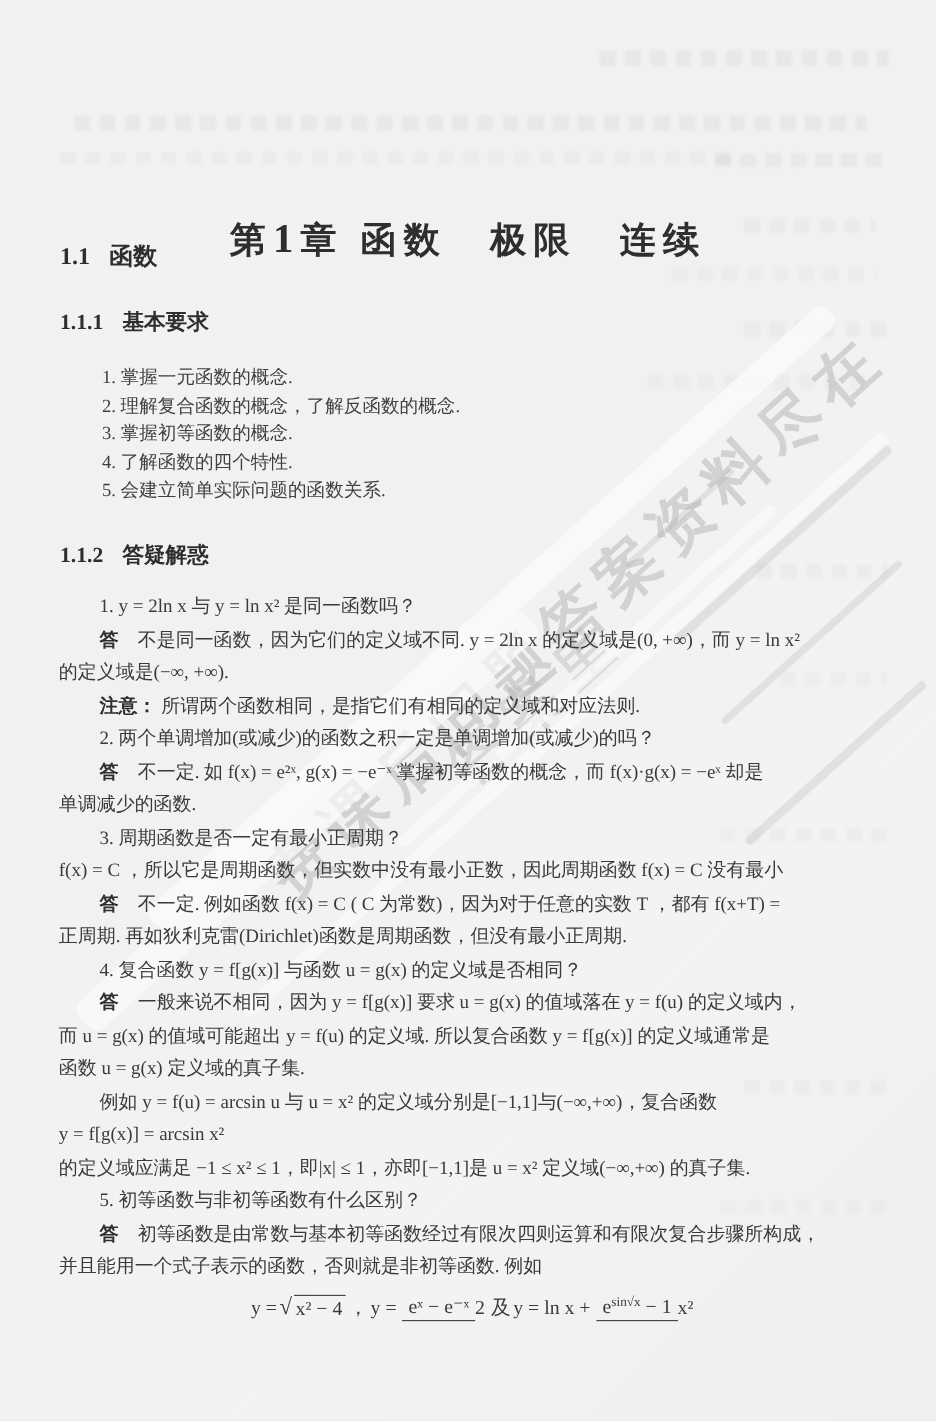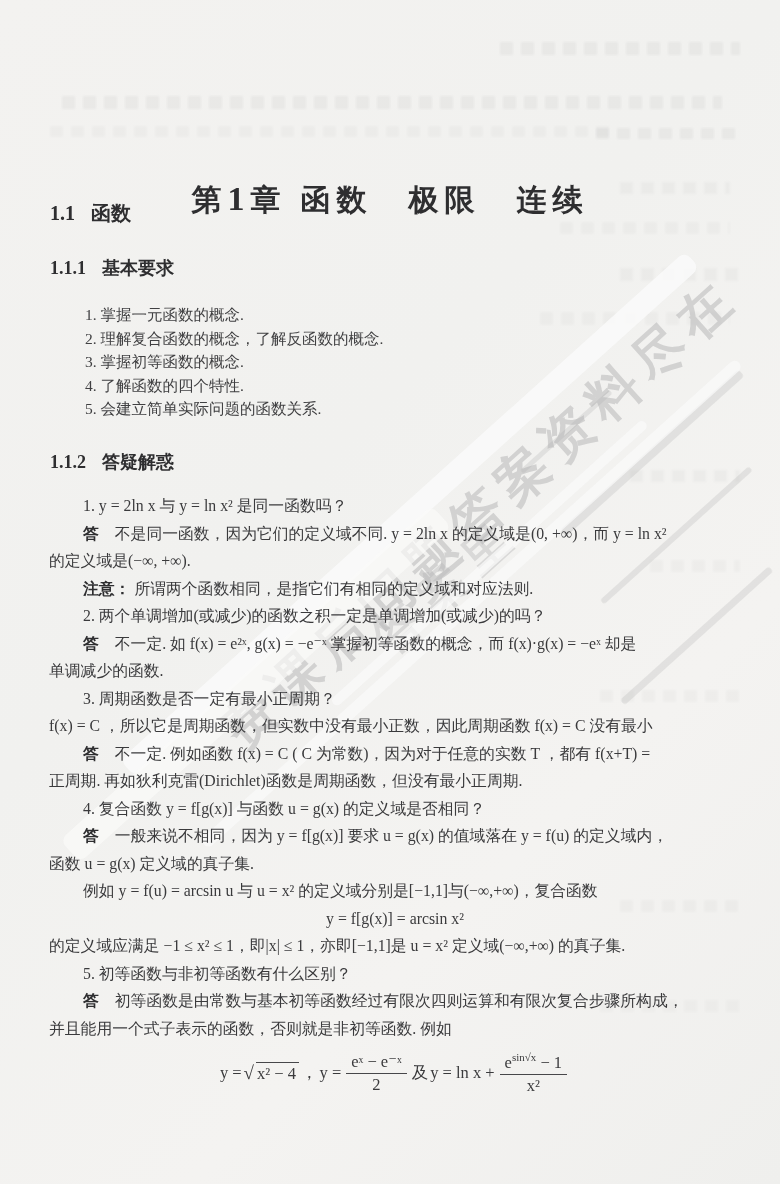--- a/index.html
+++ b/index.html
@@ -57,28 +57,28 @@
   .qa .line{line-height:27.5px; white-space:nowrap;}
   .qa .indent{padding-left:34px;}
   .qa .blabel{
     font-family:"Liberation Sans","DejaVu Sans",sans-serif; font-weight:bold;
     color:#2e2e30; margin-right:16px;
   }
   .qa .nlabel{
     font-family:Liberation Serif, serif; font-weight:bold;
     color:#2e2e30; margin-right:4px;
   }
-  .centerline{text-align:center; padding-left:0 !important;}
+  .centerline{padding-left:0 !important;}
   
   .dformula{
     margin-top:9px; text-align:center; line-height:normal;
     display:flex; align-items:center; justify-content:center; gap:2px;
     font-size:16.5px; white-space:nowrap;
   }
-  .frac{display:inline-flex; flex-direction:column; text-align:center; vertical-align:middle; margin:0 3px;}
+  .frac{display:inline-flex; flex-direction:row; text-align:center; vertical-align:middle; margin:0 3px;}
   .frac .num{border-bottom:1.3px solid #47474a; padding:0 5px 1px;}
   .frac .den{padding-top:1px;}
   .rad{border-top:1.3px solid #47474a; padding:1px 3px 0 1px;}
   .radsign{font-size:19px;}
   sup{font-size:11px;}
 </style>
 </head>
 <body>
 
 <div class="page">
@@ -143,20 +143,21 @@
       <div class="line indent"><span class="nlabel">注意：</span><span>所谓两个函数相同，是指它们有相同的定义域和对应法则.</span></div>
       <div class="line indent">2. 两个单调增加(或减少)的函数之积一定是单调增加(或减少)的吗？</div>
       <div class="line indent"><span class="blabel">答</span><span>不一定. 如 f(x) = e²ˣ, g(x) = −e⁻ˣ 掌握初等函数的概念，而 f(x)·g(x) = −eˣ 却是</span></div>
       <div class="line">单调减少的函数.</div>
       <div class="line indent">3. 周期函数是否一定有最小正周期？</div>
       <div class="line">f(x) = C ，所以它是周期函数，但实数中没有最小正数，因此周期函数 f(x) = C 没有最小</div>
       <div class="line indent"><span class="blabel">答</span><span>不一定. 例如函数 f(x) = C ( C 为常数)，因为对于任意的实数 T ，都有 f(x+T) =</span></div>
       <div class="line">正周期. 再如狄利克雷(Dirichlet)函数是周期函数，但没有最小正周期.</div>
       <div class="line indent">4. 复合函数 y = f[g(x)] 与函数 u = g(x) 的定义域是否相同？</div>
       <div class="line indent"><span class="blabel">答</span><span>一般来说不相同，因为 y = f[g(x)] 要求 u = g(x) 的值域落在 y = f(u) 的定义域内，</span></div>
+      <div class="line">而 u = g(x) 的值域可能超出 y = f(u) 的定义域.  所以复合函数 y = f[g(x)] 的定义域通常是</div>
       <div class="line">函数 u = g(x) 定义域的真子集.</div>
       <div class="line indent">例如 y = f(u) = arcsin u 与 u = x² 的定义域分别是[−1,1]与(−∞,+∞)，复合函数</div>
       <div class="line centerline">y = f[g(x)] = arcsin x²</div>
       <div class="line">的定义域应满足 −1 ≤ x² ≤ 1，即|x| ≤ 1，亦即[−1,1]是 u = x² 定义域(−∞,+∞) 的真子集.</div>
       <div class="line indent">5. 初等函数与非初等函数有什么区别？</div>
       <div class="line indent"><span class="blabel">答</span><span>初等函数是由常数与基本初等函数经过有限次四则运算和有限次复合步骤所构成，</span></div>
       <div class="line">并且能用一个式子表示的函数，否则就是非初等函数. 例如</div>
 
       <div class="dformula">
         <span>y = </span>

